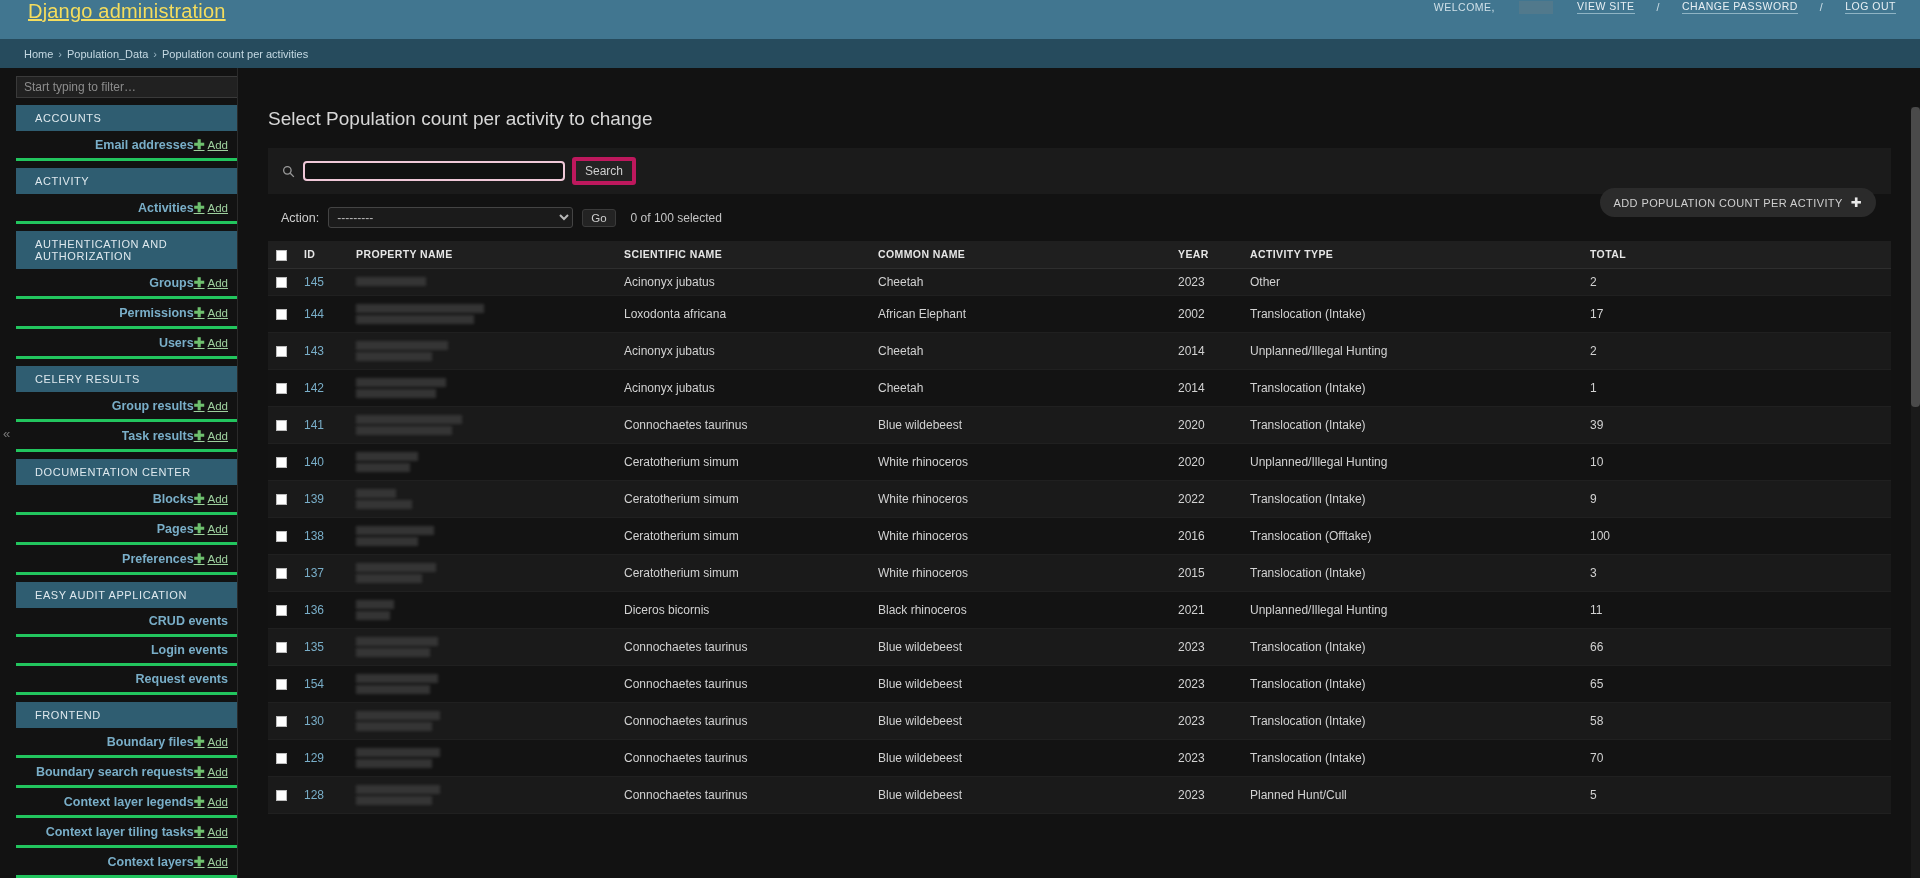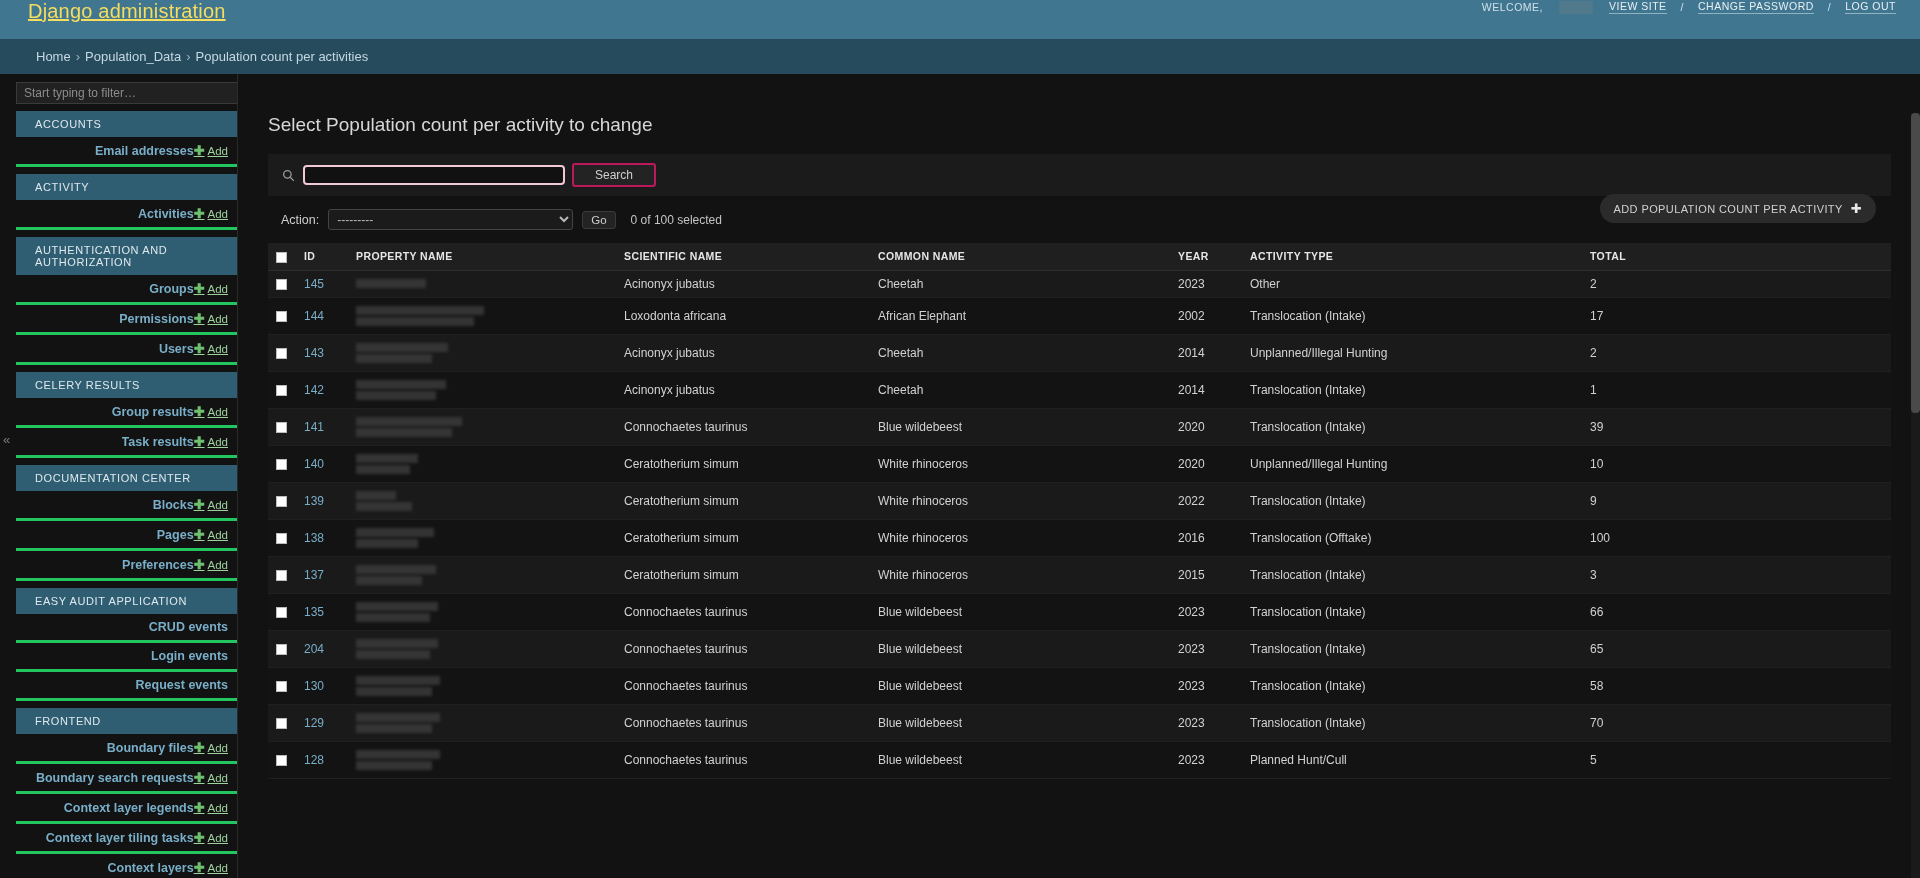--- a/index.html
+++ b/index.html
@@ -24,21 +24,21 @@
   }
   #site-name {
     font-size: 20px;
     color: #f5dd5d;
     font-weight: 300;
     letter-spacing: 0.2px;
   }
   #user-tools {
     display: flex;
     align-items: center;
-    gap: 14px;
+    gap: 22px;
     font-size: 10.5px;
     letter-spacing: 0.5px;
     color: #cfe0e8;
     text-transform: uppercase;
   }
   #user-tools .redact-inline {
     display: inline-block;
     width: 34px; height: 13px;
     background: #51798c;
     vertical-align: middle;
@@ -47,26 +47,26 @@
   #user-tools a {
     color: #e8f0f4;
     text-decoration: none;
     border-bottom: 1px solid #8fb4c4;
     padding-bottom: 1px;
   }
   #user-tools .sep { color: #cfe0e8; }
 
   
   #breadcrumbs {
-    height: 35px;
+    height: 29px;
     background: #264b5d;
     display: flex;
     align-items: center;
-    padding-left: 36px;
-    font-size: 13px;
+    padding-left: 24px;
+    font-size: 11px;
     color: #c5d9e3;
     position: relative;
     z-index: 1;
   }
   #breadcrumbs a { color: #c5d9e3; text-decoration: none; }
   #breadcrumbs .crumb-sep { margin: 0 5px; color: #9ab6c4; }
 
   
   #main-wrap {
     display: flex;
@@ -202,24 +202,24 @@
     border: 2px solid #f0c8d8;
     border-radius: 4px;
     color: #e4e4e4;
     font-size: 12px;
     padding: 0 5px;
     outline: none;
     font-family: "Liberation Sans", sans-serif;
   }
   #search-submit {
     background: #232323;
-    border: 2px solid #be185d;
+    border: 4px solid #be185d;
     color: #cfcfcf;
     font-size: 12px;
-    padding: 3px 21px;
+    padding: 3px 9px;
     border-radius: 3px;
     cursor: pointer;
     font-family: "Liberation Sans", sans-serif;
   }
 
   
   #changelist-form { margin-top: 0; }
   #actions-bar {
     display: flex;
     align-items: center;
@@ -668,36 +668,51 @@
                   </span>
                 </td>
                 <td class="col-sci">Ceratotherium simum</td>
                 <td class="col-common">White rhinoceros</td>
                 <td class="col-year">2015</td>
                 <td class="col-act">Translocation (Intake)</td>
                 <td class="col-total">3</td>
               </tr>
               <tr>
                 <td class="col-check"><input type="checkbox" class="row-check" style=""></td>
+                <td class="col-id"><a class="idlink" href="#">136</a></td>
+                <td class="col-prop">
+                  <span class="redact-group">
+                    <span class="redact-block" style="width: 38px;"></span>
+                    <span class="redact-block" style="width: 34px;"></span>
+                  </span>
+                </td>
+                <td class="col-sci">Diceros bicornis</td>
+                <td class="col-common">Black rhinoceros</td>
+                <td class="col-year">2021</td>
+                <td class="col-act">Unplanned/Illegal Hunting</td>
+                <td class="col-total">11</td>
+              </tr>
+              <tr>
+                <td class="col-check"><input type="checkbox" class="row-check" style=""></td>
                 <td class="col-id"><a class="idlink" href="#">135</a></td>
                 <td class="col-prop">
                   <span class="redact-group">
                     <span class="redact-block" style="width: 82px;"></span>
                     <span class="redact-block" style="width: 74px;"></span>
                   </span>
                 </td>
                 <td class="col-sci">Connochaetes taurinus</td>
                 <td class="col-common">Blue wildebeest</td>
                 <td class="col-year">2023</td>
                 <td class="col-act">Translocation (Intake)</td>
                 <td class="col-total">66</td>
               </tr>
               <tr>
                 <td class="col-check"><input type="checkbox" class="row-check" style=""></td>
-                <td class="col-id"><a class="idlink" href="#">204</a></td>
+                <td class="col-id"><a class="idlink" href="#">154</a></td>
                 <td class="col-prop">
                   <span class="redact-group">
                     <span class="redact-block" style="width: 82px;"></span>
                     <span class="redact-block" style="width: 74px;"></span>
                   </span>
                 </td>
                 <td class="col-sci">Connochaetes taurinus</td>
                 <td class="col-common">Blue wildebeest</td>
                 <td class="col-year">2023</td>
                 <td class="col-act">Translocation (Intake)</td>

